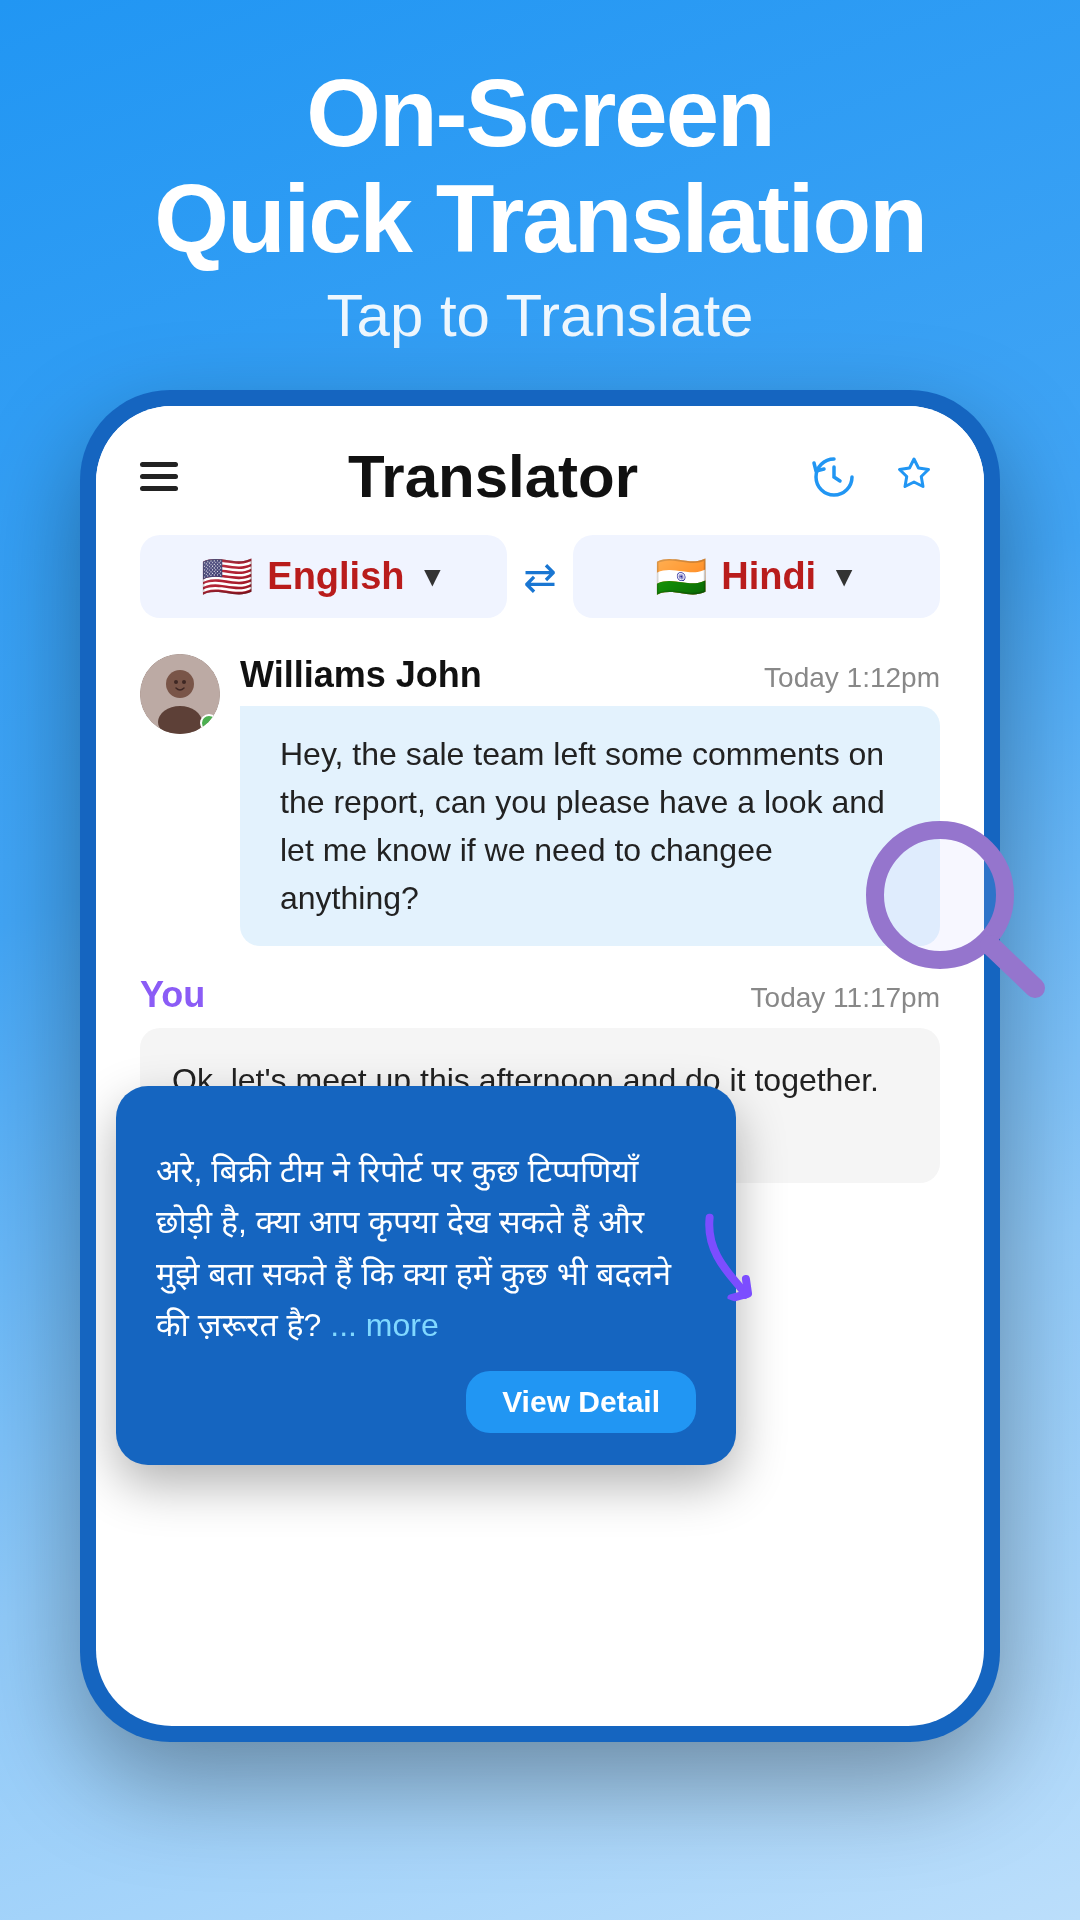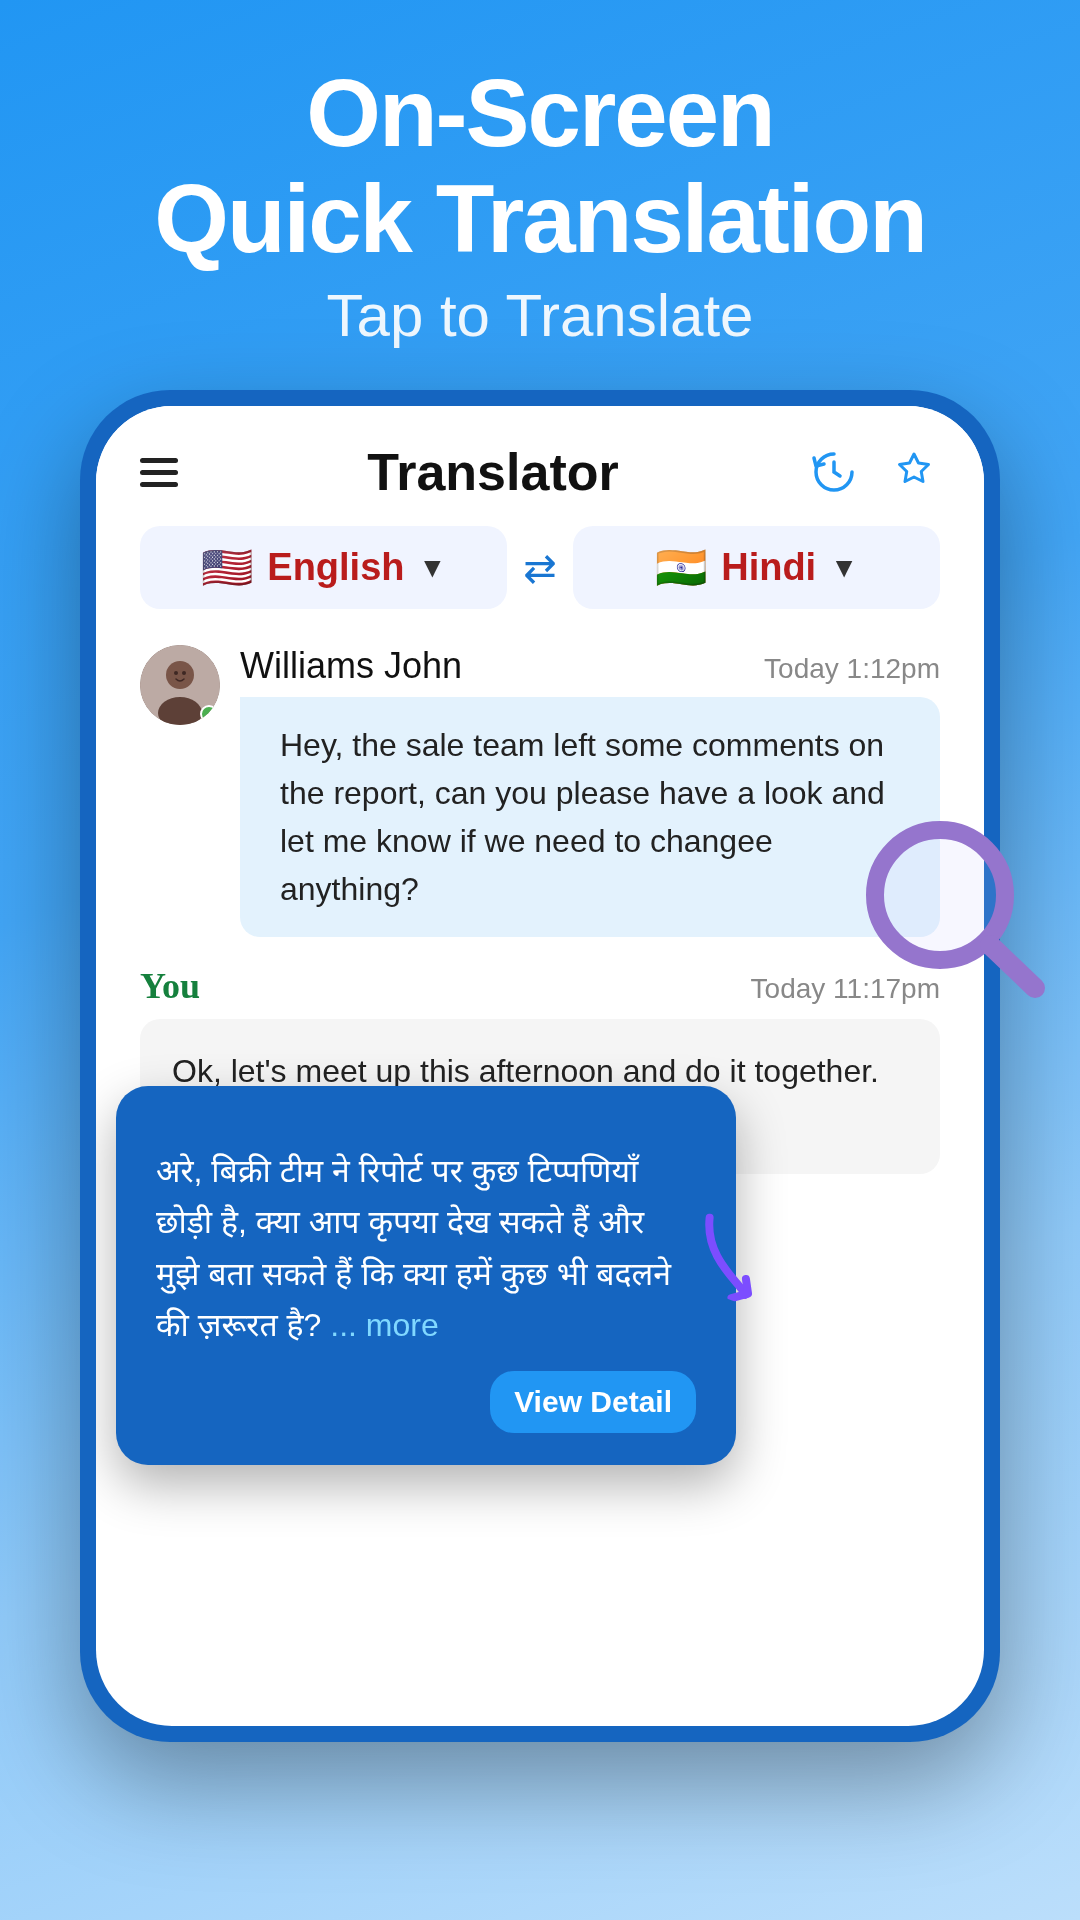--- a/index.html
+++ b/index.html
@@ -78,21 +78,21 @@
     }
     .hamburger-icon span {
       display: block;
       width: 38px;
       height: 5px;
       background: #222;
       border-radius: 3px;
     }
 
     .app-title {
-      font-size: 52px;
+      font-size: 60px;
       font-weight: 700;
       color: #111;
     }
 
     .header-icons {
       display: flex;
       gap: 28px;
       align-items: center;
     }
 
@@ -195,21 +195,21 @@
 
     .message-header {
       display: flex;
       align-items: baseline;
       justify-content: space-between;
       margin-bottom: 10px;
     }
 
     .sender-name {
       font-size: 36px;
-      font-weight: 400;
+      font-weight: 700;
       color: #111;
     }
 
     .message-time {
       font-size: 28px;
       color: #888;
     }
 
     .message-bubble {
       background: #e3f2fd;
@@ -229,22 +229,21 @@
     .you-header {
       display: flex;
       justify-content: space-between;
       align-items: baseline;
       margin-bottom: 12px;
     }
 
     .you-label {
       font-size: 36px;
       font-weight: 700;
-      color: #15803d;
-      font-family: Liberation Serif, serif;
+      color: #8b5cf6;
     }
 
     .you-bubble {
       background: #f5f5f5;
       border-radius: 20px;
       padding: 28px 32px;
       font-size: 32px;
       line-height: 1.55;
       color: #222;
     }
@@ -288,21 +287,21 @@
     .translation-footer {
       display: flex;
       justify-content: flex-end;
     }
 
     .view-detail-btn {
       background: #2196f3;
       color: white;
       border: none;
       border-radius: 24px;
-      padding: 14px 24px;
+      padding: 14px 36px;
       font-size: 30px;
       font-weight: 600;
       cursor: pointer;
     }
 
     
     .popup-arrow {
       position: absolute;
       left: 560px;
       top: 820px;

